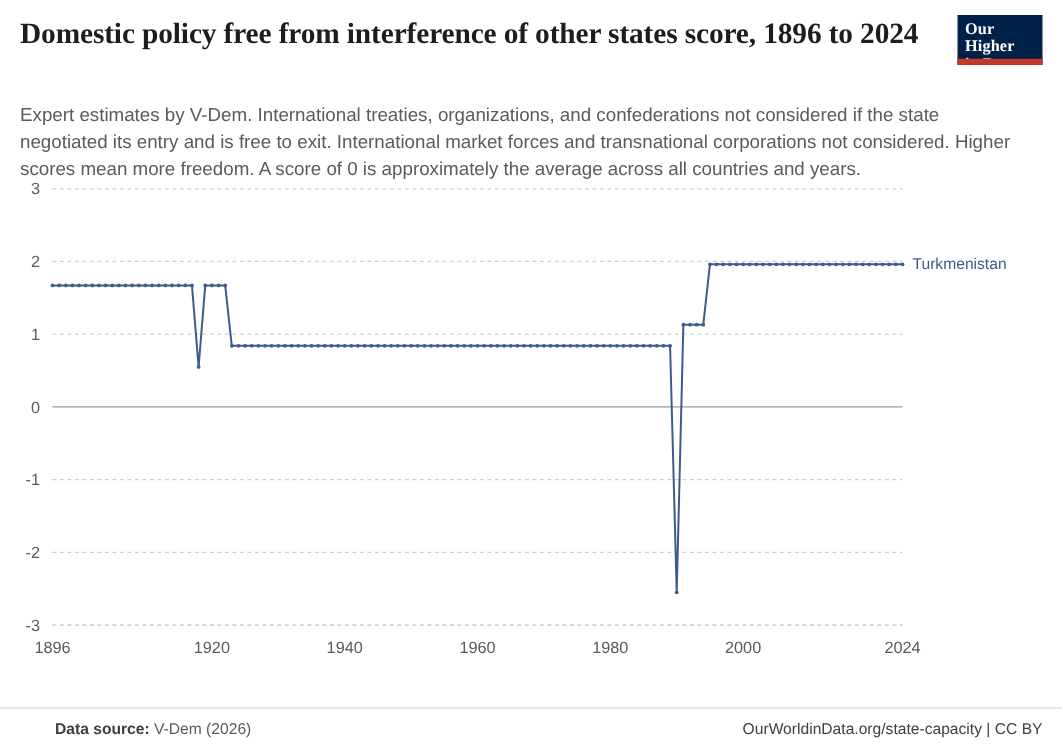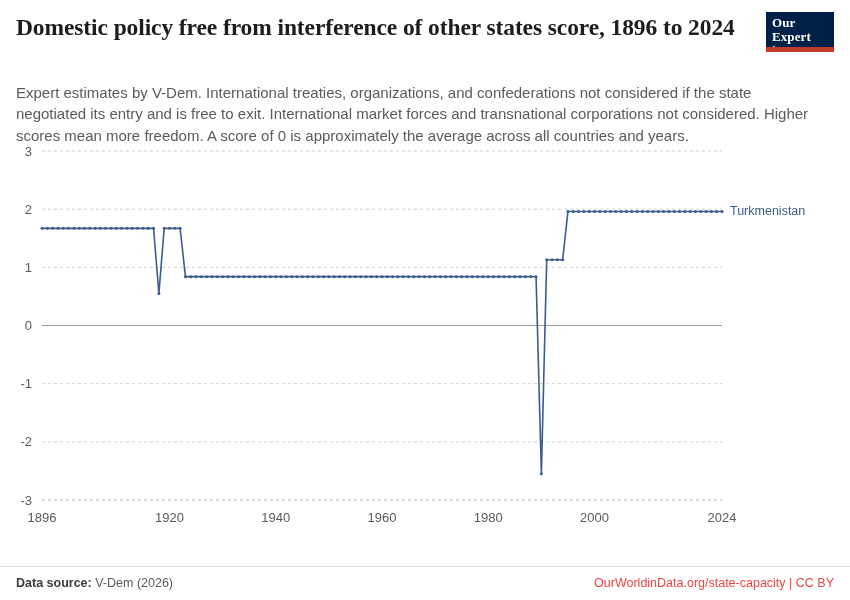--- a/index.html
+++ b/index.html
@@ -100,42 +100,42 @@
     height: 34px;
     border-top: 1px solid #dcdcdc;
   }
   .footer-left {
     position: absolute;
     left: 16px;
     top: 9px;
     font-size: 12.5px;
     color: #5b5b5b;
   }
-  .footer-left b { color: #3d3d3d; font-weight: 700; }
+  .footer-left b { color: #3d3d3d; font-weight: 700; margin-left: 28px; }
   .footer-right {
     position: absolute;
     right: 16px;
     top: 9px;
     font-size: 12.5px;
-    color: #ef4444;
+    color: #404040;
     text-align: center;
   }
 </style>
 </head>
 <body>
 
 <div id="page">
 
   <div class="header">
     <h1 class="chart-title">Domestic policy free from interference of other states score, 1896 to 2024</h1>
   </div>
   <p class="chart-subtitle" style="position:absolute;left:16px;top:72px;">Expert estimates by V-Dem. International treaties, organizations, and confederations not considered if the state negotiated its entry and is free to exit. International market forces and transnational corporations not considered. Higher scores mean more freedom. A score of 0 is approximately the average across all countries and years.</p>
 
   <div class="owid-logo">
-    <span class="l1">Our Expert</span>
+    <span class="l1">Our Higher</span>
     <span class="l2">in Data</span>
     <span class="bar"></span>
   </div>
 
   <div class="plot-wrap">
     <svg id="chart-svg" width="850" height="420">
         <line x1="42" x2="722" y1="365" y2="365" stroke="#cfcfcf" stroke-width="1" stroke-dasharray="3,3"></line>
         <text x="32" y="369.5" class="axis-label y-label">-3</text>
         <line x1="42" x2="722" y1="306.83333333333337" y2="306.83333333333337" stroke="#cfcfcf" stroke-width="1" stroke-dasharray="3,3"></line>
         <text x="32" y="311.33333333333337" class="axis-label y-label">-2</text>

